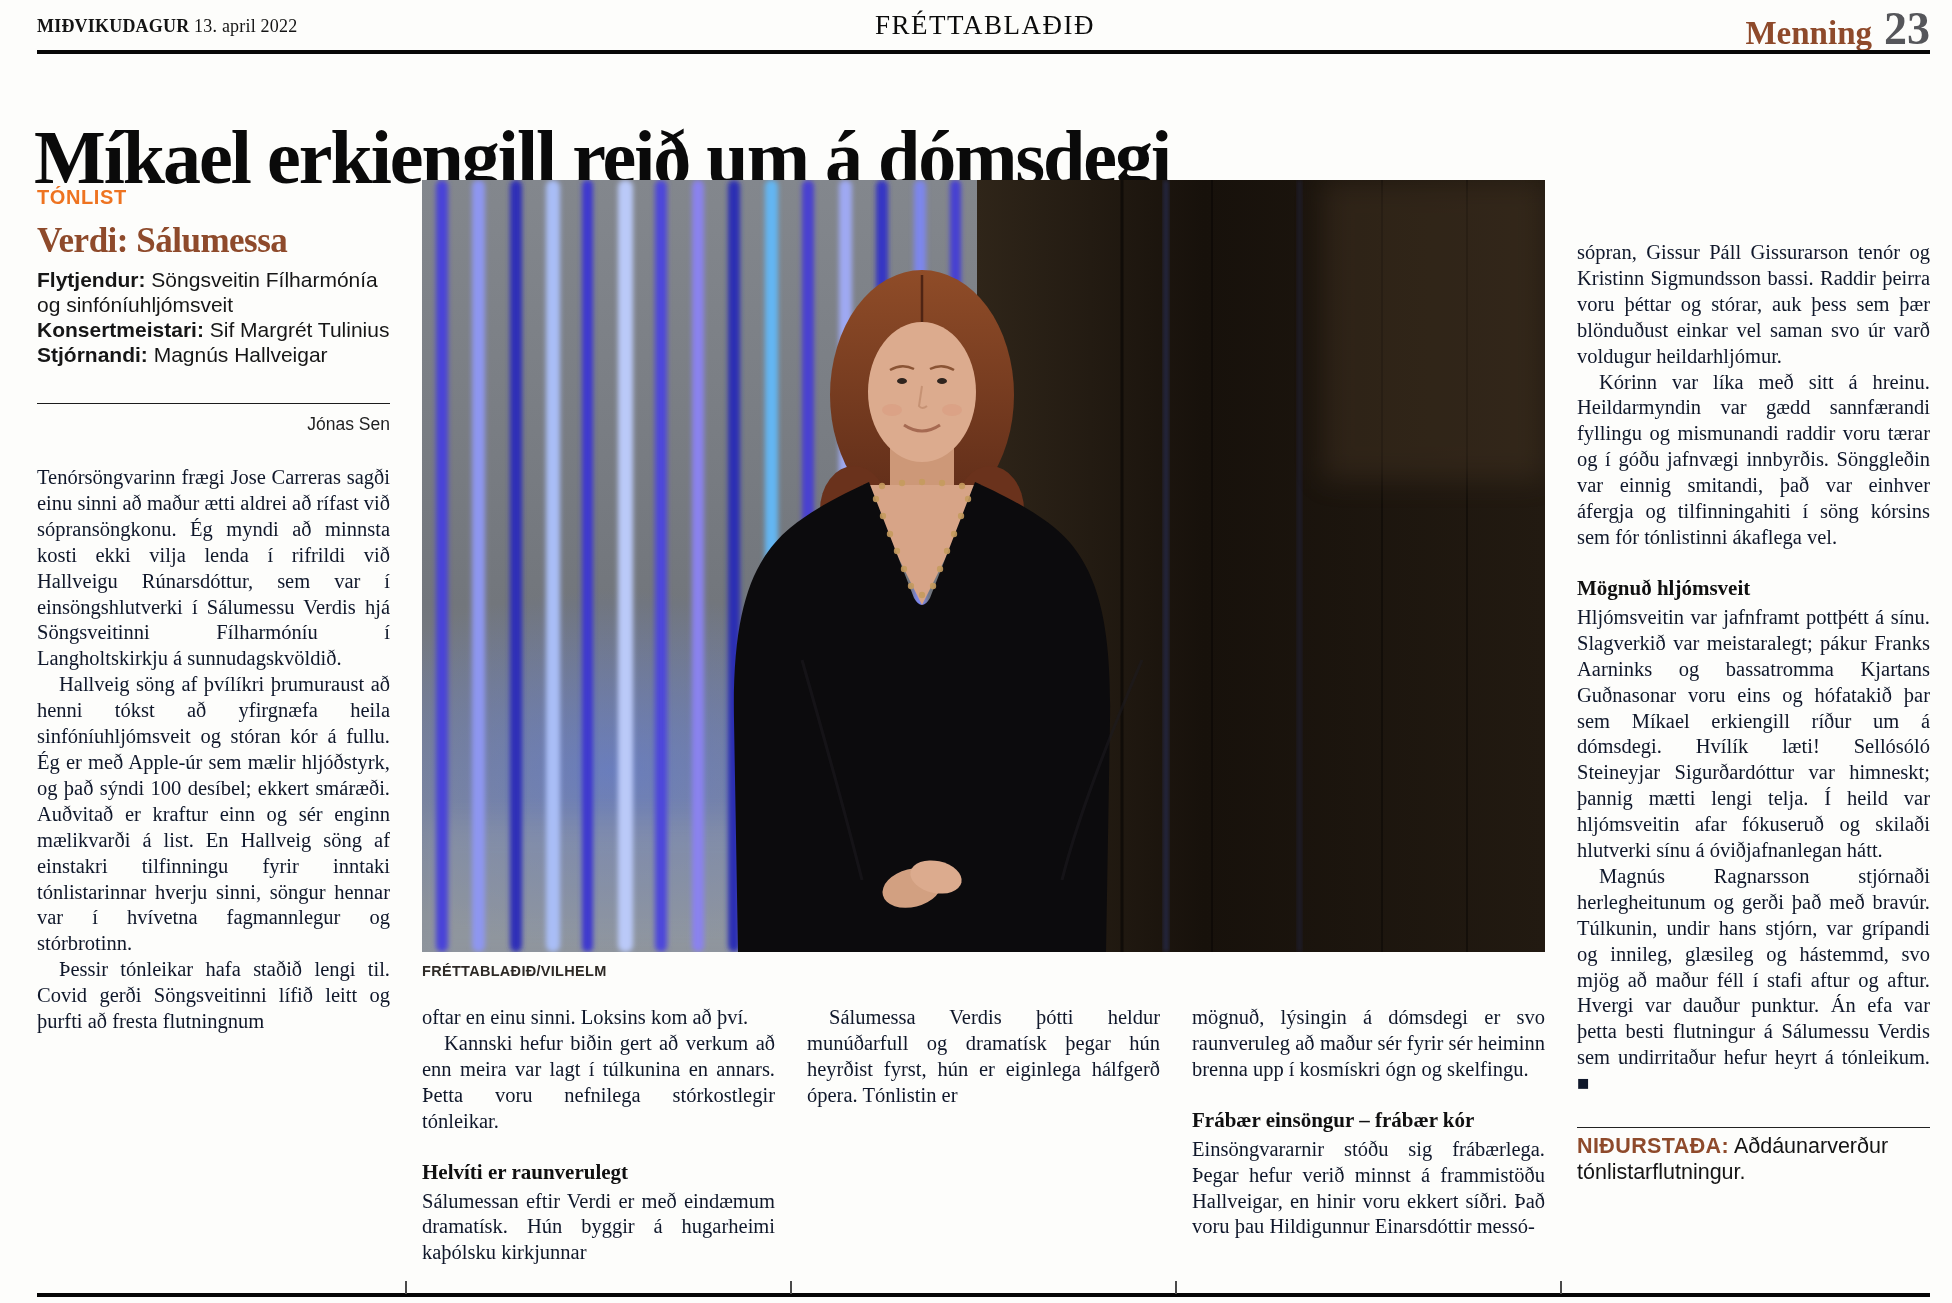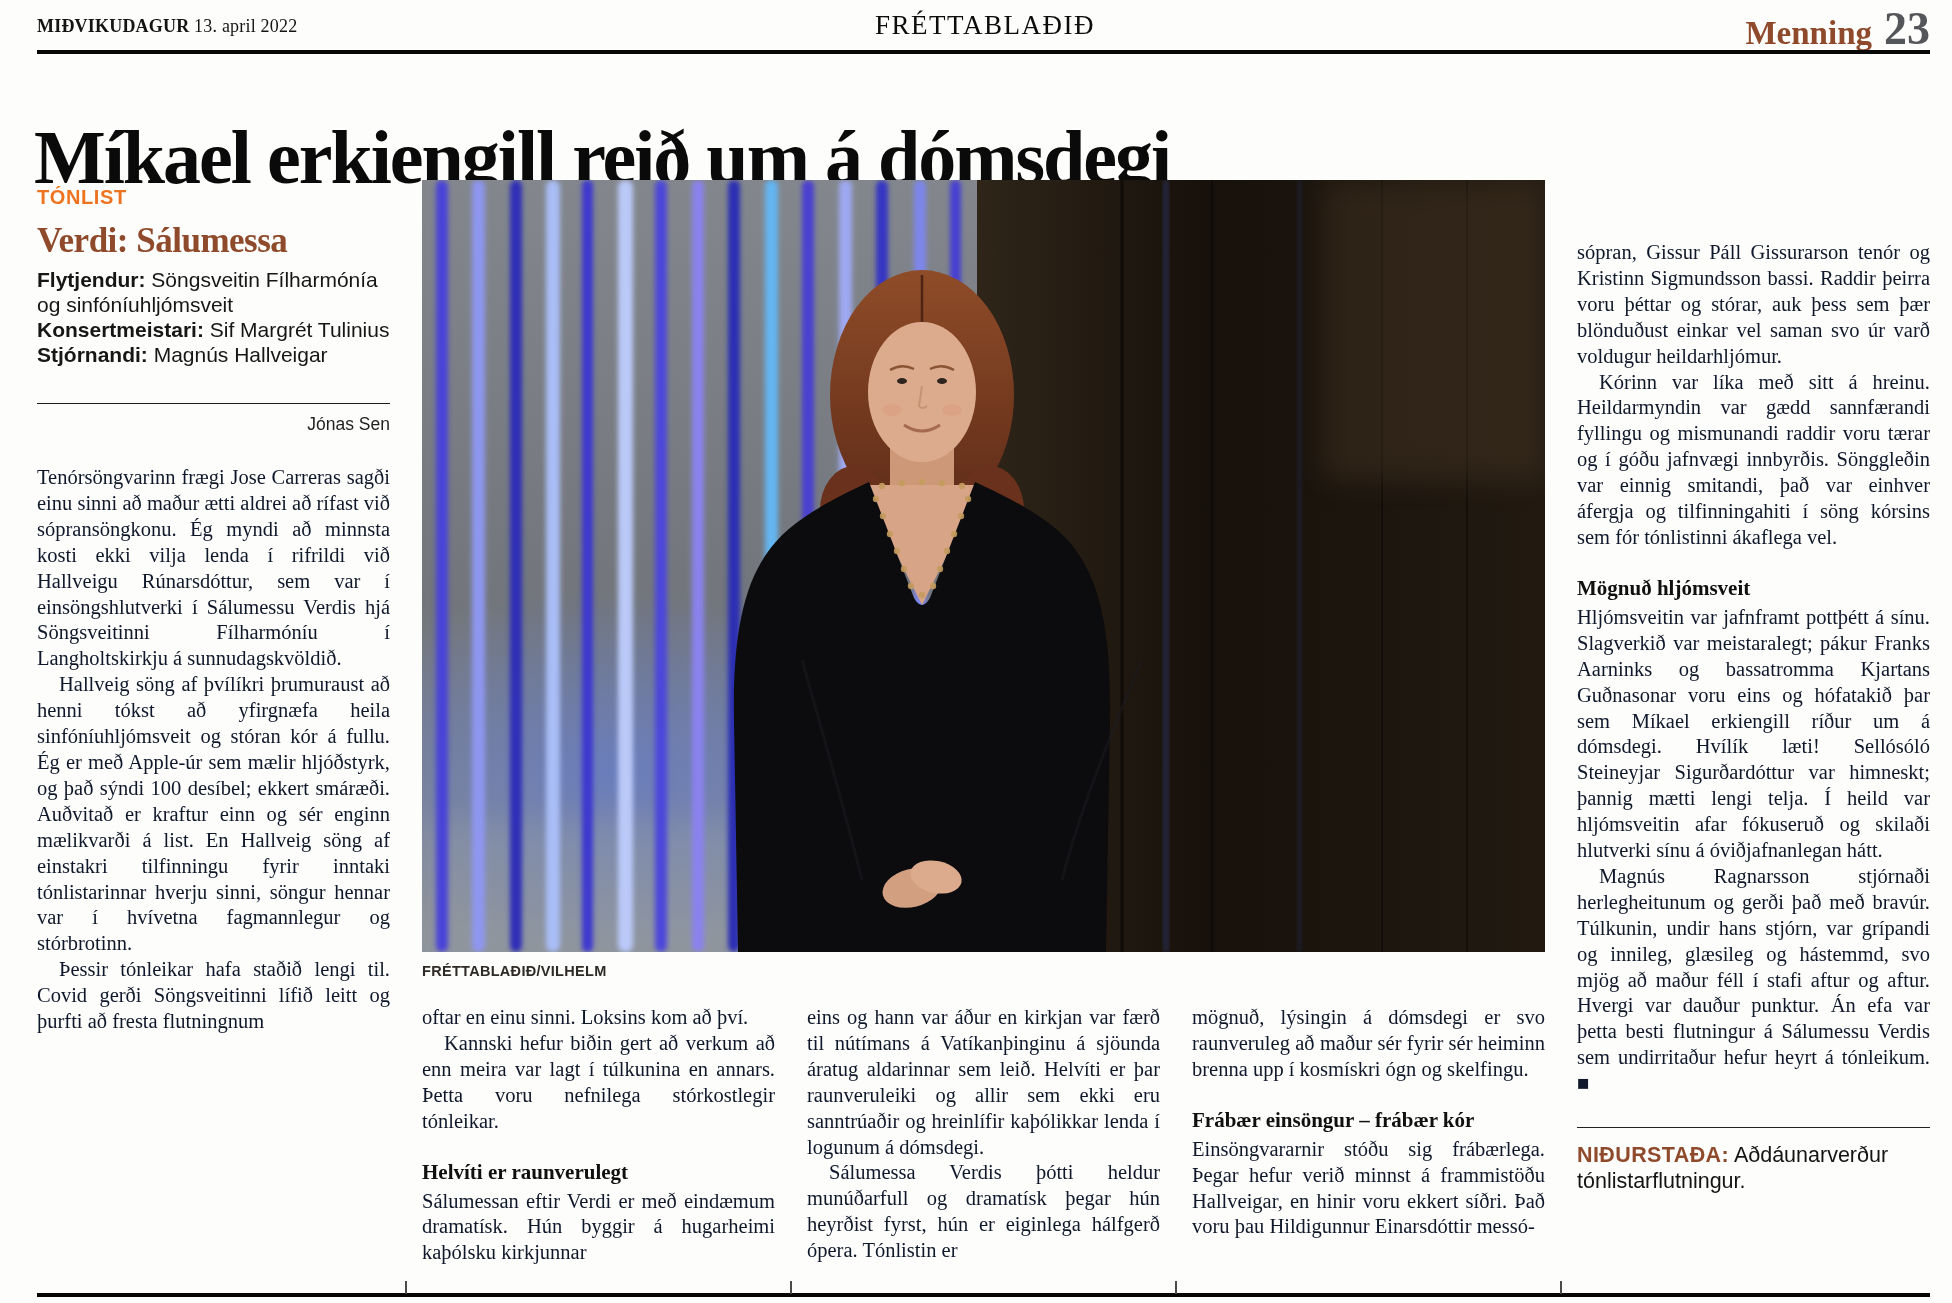--- a/index.html
+++ b/index.html
@@ -47,21 +47,21 @@
   .photo{position:absolute;left:422px;top:180px;width:1123px;height:772px;background:#6f7378;}
   .photo svg{display:block;}
   .caption-row{position:absolute;left:422px;top:960px;width:1123px;display:flex;
                justify-content:space-between;align-items:flex-start;gap:36px;}
   .caption{font-family:"Liberation Sans",sans-serif;font-weight:bold;font-size:19.5px;
            line-height:23px;color:#1b1b1b;}
   .photo-credit{font-family:"Liberation Sans",sans-serif;font-weight:bold;font-size:14.5px;
                 letter-spacing:.3px;color:#2e2a26;white-space:nowrap;margin-top:3px;}
 
   
-  .verdict{margin-top:30px;border-top:1.5px solid #222;padding-top:14px;
+  .verdict{margin-top:30px;border-top:1.5px solid #222;padding-top:5px;
            font-family:"Liberation Sans",sans-serif;font-size:21.5px;line-height:26px;}
   .verdict .lab{font-weight:bold;letter-spacing:.4px;color:var(--accent-brown);}
 
   
   .bottom-rule{position:absolute;left:37px;top:1293px;width:1893px;height:4px;background:#050505;}
   .gutter-tick{position:absolute;top:1281px;width:2px;height:13px;background:#4a4a4a;}
   .tick1{left:405px;} .tick2{left:790px;} .tick3{left:1175px;} .tick4{left:1560px;}
 </style>
 </head>
 <body>
@@ -206,21 +206,20 @@
     <span class="photo-credit">FRÉTTABLAÐIÐ/VILHELM</span>
   </div>
 
   <div class="colB">
       <p class="bodyp">oftar en einu sinni. Loksins kom að því.</p>
       <p class="bodyp indent">Kannski hefur biðin gert að verkum að enn meira var lagt í túlkunina en annars. Þetta voru nefnilega stórkostlegir tónleikar.</p>
       <p class="subhead">Helvíti er raunverulegt</p>
       <p class="bodyp">Sálumessan eftir Verdi er með eindæmum dramatísk. Hún byggir á hugarheimi kaþólsku kirkjunnar</p>
     </div>
   <div class="colC">
-      <p class="bodyp">eins og hann var áður en kirkjan var færð til nútímans á Vatíkanþinginu á sjöunda áratug aldarinnar sem leið. Helvíti er þar raunveruleiki og allir sem ekki eru sanntrúaðir og hreinlífir kaþólikkar lenda í logunum á dómsdegi.</p>
       <p class="bodyp indent">Sálumessa Verdis þótti heldur munúðarfull og dramatísk þegar hún heyrðist fyrst, hún er eiginlega hálfgerð ópera. Tónlistin er</p>
     </div>
   <div class="colD">
       <p class="bodyp">mögnuð, lýsingin á dómsdegi er svo raunveruleg að maður sér fyrir sér heiminn brenna upp í kosmískri ógn og skelfingu.</p>
       <p class="subhead">Frábær einsöngur – frábær kór</p>
       <p class="bodyp">Einsöngvararnir stóðu sig frábærlega. Þegar hefur verið minnst á frammistöðu Hallveigar, en hinir voru ekkert síðri. Það voru þau Hildigunnur Einarsdóttir messó-</p>
     </div>
 
   <div class="colE">
     <div>

